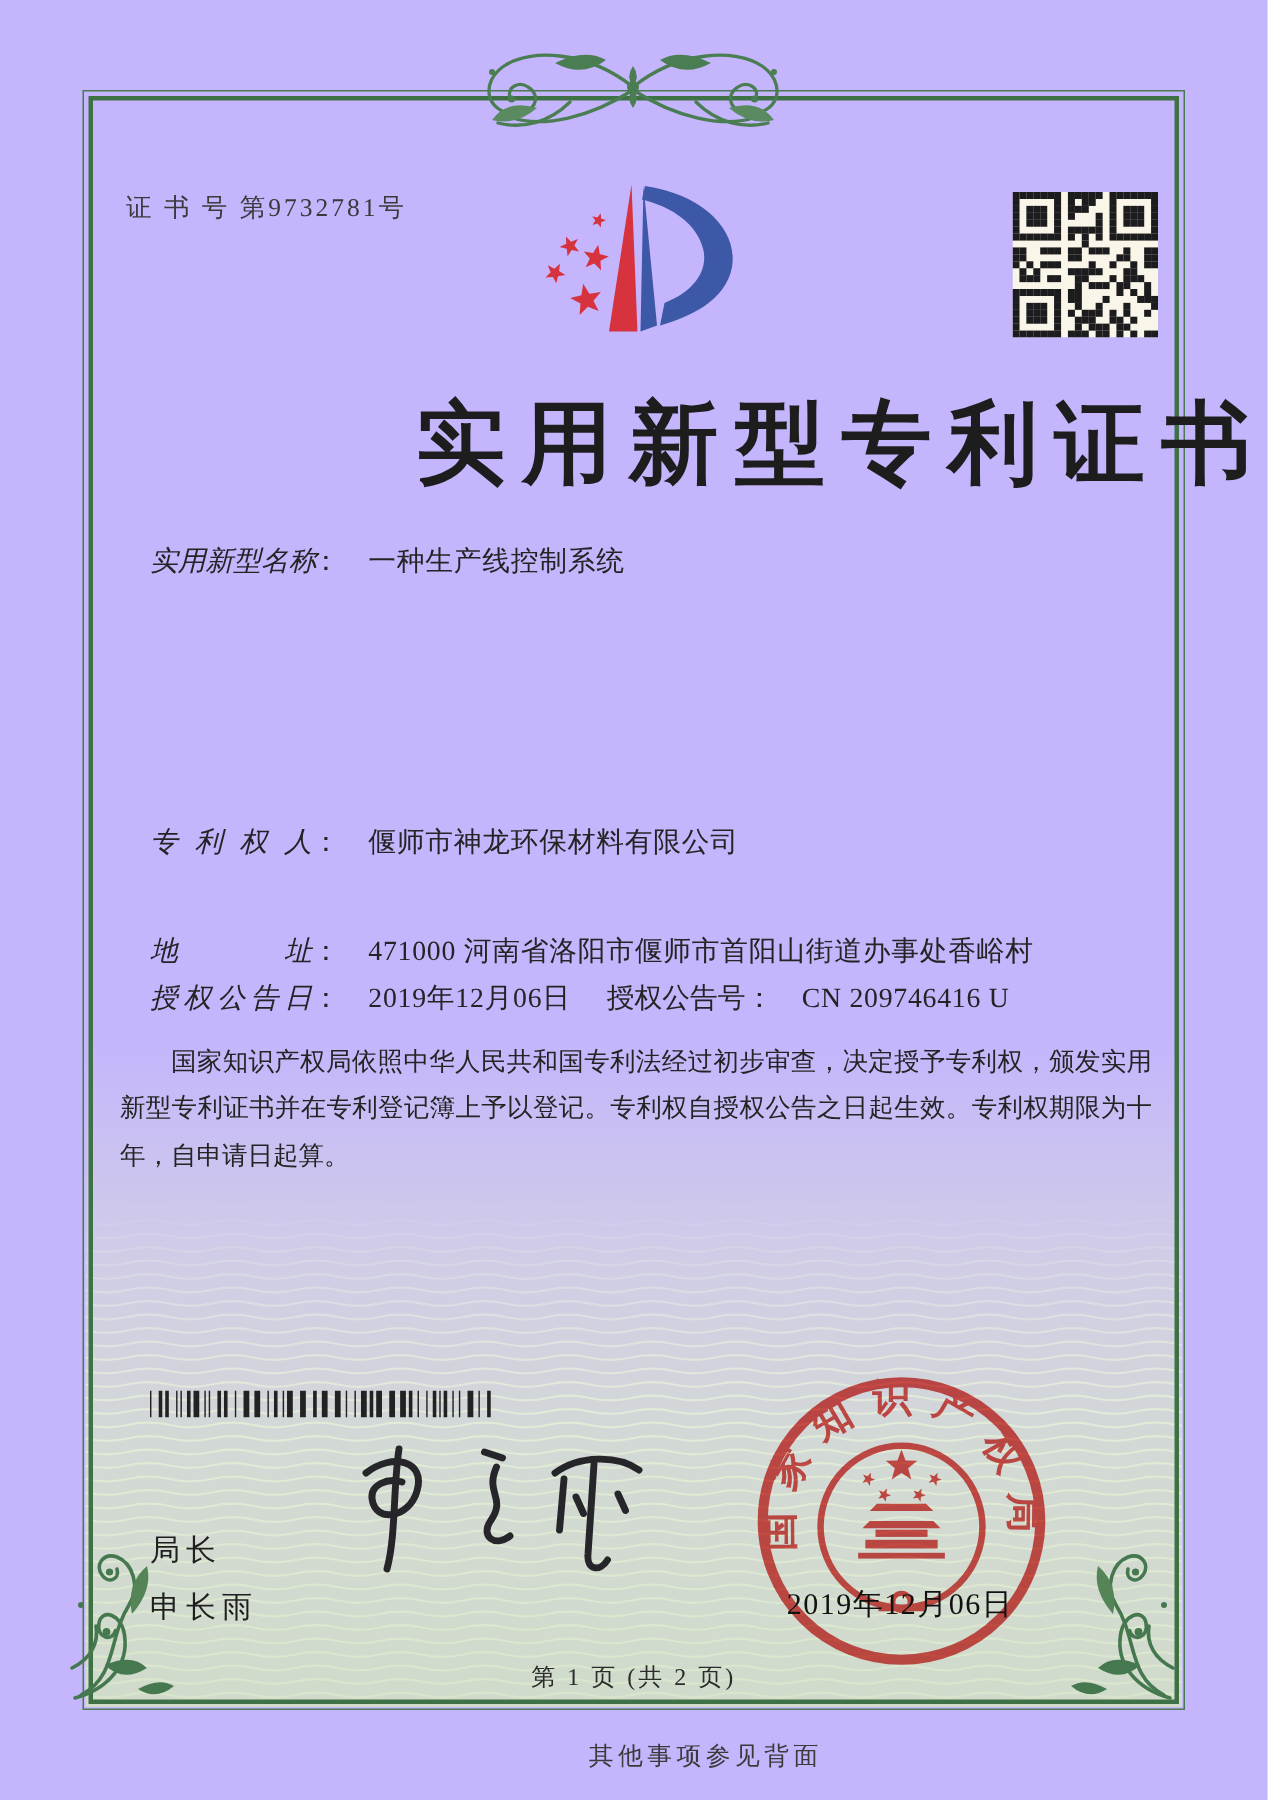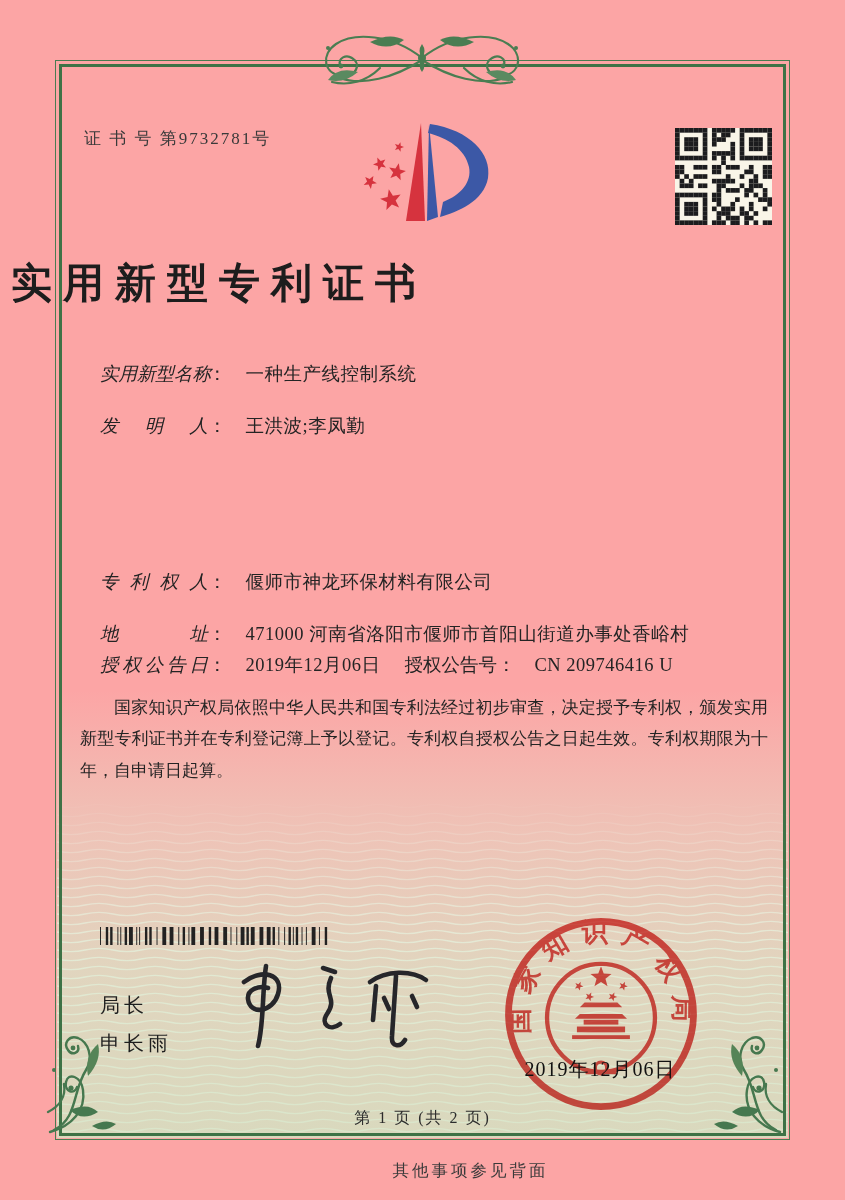--- a/index.html
+++ b/index.html
@@ -1,36 +1,36 @@
 <!DOCTYPE html>
 <html><head>
 <meta charset="utf-8">
 <style>
   html,body{margin:0;padding:0;background:#efe9d6;}
-  .page{position:relative;width:845px;height:1200px;background:#fca5a5;overflow:hidden;
+  .page{position:relative;width:845px;height:1200px;background:#c4b5fd;overflow:hidden;
         font-family:"Liberation Serif","DejaVu Serif",serif;color:#222;}
   .abs{position:absolute;}
   
   .frame-outer{left:55px;top:60px;width:733px;height:1078px;border:1.5px solid #497b51;}
   .frame-inner{position:absolute;left:3px;top:3px;right:3px;bottom:3px;border:3px solid #3e7246;}
   .cert-no{left:84px;top:127px;font-size:17px;letter-spacing:2px;color:#3a3a3a;}
-  .title{left:0;top:256px;width:785px;text-align:left;font-size:41px;font-weight:700;
+  .title{left:0;top:256px;width:845px;text-align:right;font-size:60px;font-weight:700;
          letter-spacing:11px;text-indent:11px;color:#1d1d1d;}
   .field-row{left:100px;width:680px;height:26px;font-size:18.5px;color:#242424;white-space:nowrap;}
   .flabel{display:inline-block;width:108px;text-align:justify;text-align-last:justify;vertical-align:top;font-style:italic;}
   .fcolon{display:inline-block;margin-right:8px;}
   .fvalue{letter-spacing:0.5px;margin-left:11px;}
   .grant2{margin-left:24px;}
   .paras{left:80px;top:692px;width:688px;font-size:17px;line-height:1.84;text-align:justify;color:#242424;}
   .paras p{margin:0;text-indent:2em;}
   .waves-zone{left:57px;top:690px;width:731px;height:448px;z-index:0;}
   .waves-tint{position:absolute;inset:0;background:linear-gradient(180deg,
       rgba(226,235,211,0) 0%, rgba(222,232,205,0.45) 32%,
       rgba(216,229,199,0.75) 62%, rgba(211,226,194,0.85) 100%);}
-  .officer{left:100px;font-size:20px;letter-spacing:4px;color:#1e1e1e;z-index:2;}
+  .officer{left:100px;font-size:20px;letter-spacing:4px;color:#1e1e1e;z-index:2;margin-top:28px;}
   .seal-box{left:495px;top:908px;width:212px;height:212px;z-index:3;mix-blend-mode:multiply;opacity:.9;}
   .seal-date{left:505px;top:1056px;width:190px;text-align:center;font-size:20px;letter-spacing:1px;color:#111;z-index:4;}
   .page-num{left:0;top:1108px;width:845px;text-align:center;font-size:16px;letter-spacing:2px;color:#2c2c2c;z-index:2;}
   .back-note{left:0;top:1160px;width:845px;text-align:center;font-size:16.5px;letter-spacing:3px;color:#3a3a3a;margin-left:48px;}
   .mirror{transform:scaleX(-1);}
   svg{display:block;}
 </style>
 </head>
 <body>
 
@@ -370,24 +370,21 @@
         <rect x="87.76" y="92.38" width="4.67" height="4.67"></rect>
         <rect x="92.38" y="92.38" width="4.67" height="4.67"></rect>
       </g>
   </svg>
 
   <div class="abs title">实用新型专利证书</div>
 
   <div class="abs field-row" style="top:361px">
     <span class="flabel">实用新型名称</span><span class="fcolon">：</span><span class="fvalue">一种生产线控制系统</span>
   </div>
-  <div class="abs field-row" style="top:413px">
-    <span class="flabel">发明人</span><span class="fcolon">：</span><span class="fvalue">王洪波;李凤勤</span>
-  </div>
-  <div class="abs field-row" style="top:569px">
+  <div class="abs field-row" style="top:548px">
     <span class="flabel">专利权人</span><span class="fcolon">：</span><span class="fvalue">偃师市神龙环保材料有限公司</span>
   </div>
   <div class="abs field-row" style="top:621px">
     <span class="flabel">地址</span><span class="fcolon">：</span><span class="fvalue">471000 河南省洛阳市偃师市首阳山街道办事处香峪村</span>
   </div>
   <div class="abs field-row" style="top:652px">
     <span class="flabel">授权公告日</span><span class="fcolon">：</span><span class="fvalue">2019年12月06日</span><span class="grant2">授权公告号</span><span class="fcolon">：</span><span class="fvalue">CN 209746416 U</span>
   </div>
 
   <div class="abs paras">

